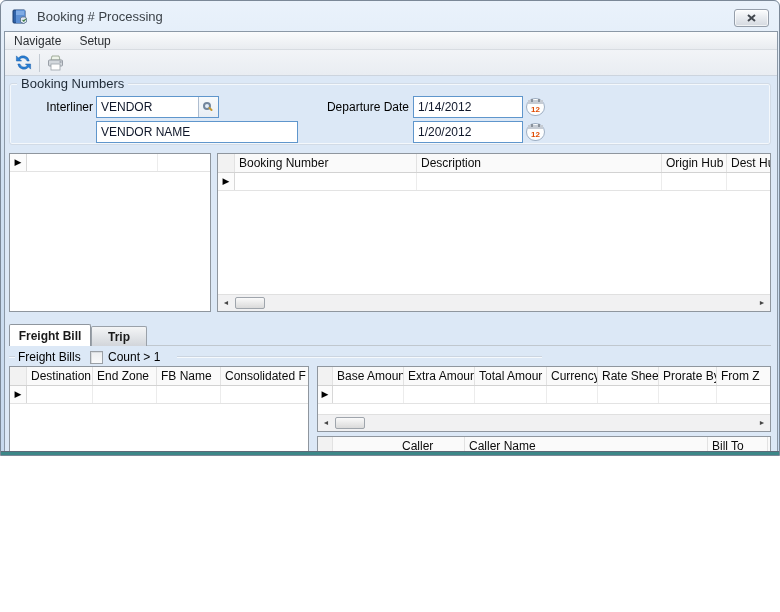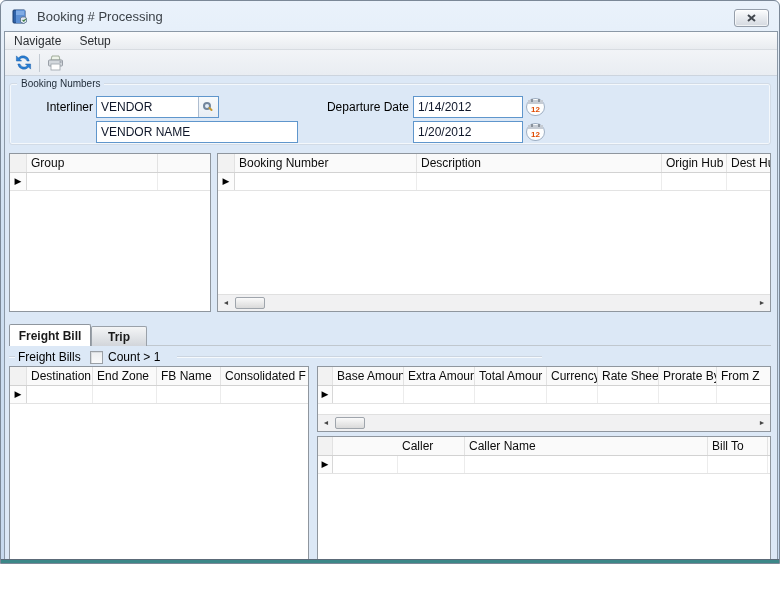--- a/index.html
+++ b/index.html
@@ -1,19 +1,19 @@
 <!DOCTYPE html>
 <html><head>
 <meta charset="utf-8">
 <style>
   * { margin:0; padding:0; box-sizing:border-box; }
   html,body { background:#fff; }
   body { font-family:"Liberation Sans", sans-serif; font-size:12px; color:#000; }
 
-  .window { position:relative; width:780px; height:564px;
+  .window { position:relative; width:780px; height:456px;
     background:linear-gradient(#eaf2fb,#cfe0f2 40%,#c7d9ee);
     border:1px solid #76839200; outline:1px solid #7b8897; outline-offset:-1px;
     border-radius:6px 6px 0 0; overflow:hidden; }
   .window::before { content:''; position:absolute; left:0; right:0; bottom:3px; height:1px; background:#5c6a78; z-index:5; }
   .window::after  { content:''; position:absolute; left:0; right:0; bottom:0; height:3px; background:#3c8788; z-index:5; }
 
   .titlebar { position:absolute; left:0; top:0; right:0; height:30px;
     background:linear-gradient(#f2f8fd,#dcea f8 45%,#cfe0f2);
     display:flex; align-items:center; padding-left:10px; }
   .app-icon { width:19px; height:17px; margin-right:7px; display:inline-block; }
@@ -33,21 +33,21 @@
 
   .toolbar { height:26px; background:linear-gradient(#f2f4f7,#e9edf2);
     border-bottom:1px solid #ccd4de; display:flex; align-items:center; padding-left:6px; }
   .tool-btn { width:24px; height:22px; display:flex; align-items:center; justify-content:center; border-radius:2px; }
   .tb-sep { width:1px; height:18px; background:#c3cad2; margin:0 4px; }
 
   .content { position:absolute; left:0; top:44px; width:772px; height:524px; background:#dce8f6; }
 
   .groupbox { position:absolute; border:1px solid #d2dbe6; border-radius:3px;
     box-shadow:inset 0 0 0 1px #f4f8fc; }
-  .legend { position:absolute; font-size:10px; color:#1f2a36; background:#dce8f6; padding:0 4px; line-height:13px; }
+  .legend { position:absolute; font-size:13px; color:#1f2a36; background:#dce8f6; padding:0 4px; line-height:13px; }
 
   .lbl { position:absolute; font-size:12px; color:#000; height:15px; line-height:15px; white-space:nowrap; }
   .r { text-align:right; }
 
   .tbox { position:absolute; background:#fff; border:1px solid #5f96cc;
     font:12px "Liberation Sans", sans-serif; color:#0f172a; padding:0 4px; outline:none; }
 
   .search-btn { position:absolute; width:20px; background:linear-gradient(#f7fafc,#e8eef5);
     border-left:1px solid #aebdd0; display:flex; align-items:center; justify-content:center; }
   .mag { position:relative; width:8px; height:8px; border:2px solid #72869c; border-radius:50%;
@@ -158,24 +158,20 @@
         <span class="cal-top"></span>
         <span class="cal-num">12</span>
       </div>
       <input class="tbox" style="left: 408px; top: 45px; width: 110px; height: 22px;" value="1/20/2012">
       <div class="cal-btn" style="left:521px; top:47px;">
         <span class="cal-top"></span>
         <span class="cal-num">12</span>
       </div>
 
       <div class="grid" style="left:4px; top:77px; width:202px; height:159px;">
-          <div class="g-hdr">
-            <div class="g-hcell g-sel" style="width: 17px;"></div>
-            <div class="g-hcell" style="width: 131px;">Group</div>
-          </div>
           <div class="g-row">
             <div class="g-cell g-sel" style="width: 17px;">▶</div>
             <div class="g-cell" style="width: 131px;"></div>
           </div>
         </div>
 
       <div class="grid" style="left:212px; top:77px; width:554px; height:159px;">
           <div class="g-hdr">
             <div class="g-hcell g-sel" style="width: 17px;"></div>
             <div class="g-hcell" style="width: 182px;">Booking Number</div>

